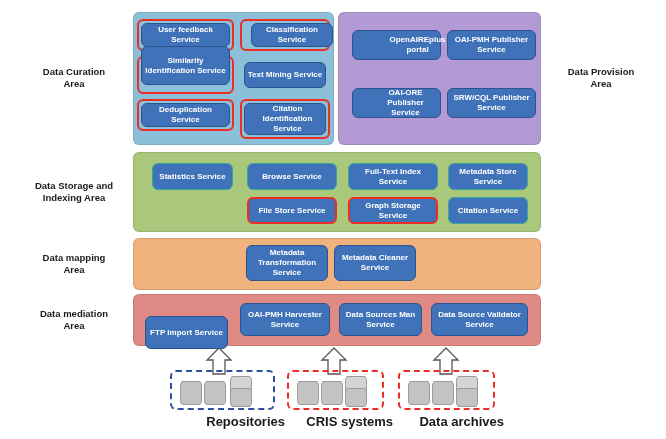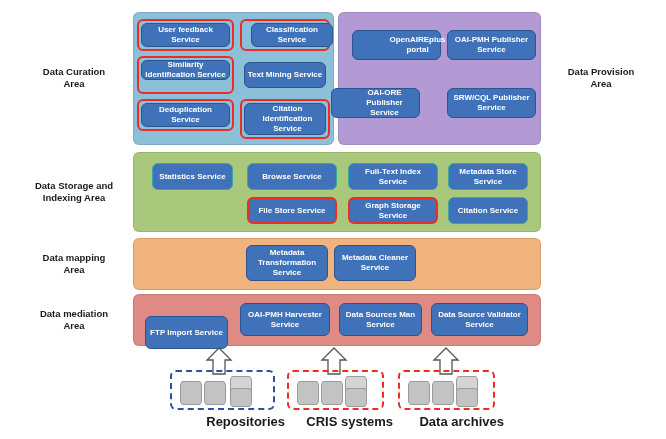--- a/index.html
+++ b/index.html
@@ -103,28 +103,28 @@
 Area</div>
 
   <div class="abs svc-group-hl" style="left:137px; top:19px; width:97px; height:32px;"></div>
   <div class="abs svc-group-hl" style="left:240px; top:19px; width:90px; height:32px;"></div>
   <div class="abs svc-group-hl" style="left:137px; top:56px; width:97px; height:38px;"></div>
   <div class="abs svc-group-hl" style="left:137px; top:99px; width:97px; height:32px;"></div>
   <div class="abs svc-group-hl" style="left:240px; top:99px; width:90px; height:40px;"></div>
 
   <div class="abs svc" style="left:141px; top:23px; width:89px; height:24px;">User feedback Service</div>
   <div class="abs svc" style="left:244px; top:23px; width:82px; height:24px;margin-left:7px;">Classification Service</div>
-  <div class="abs svc" style="left:141px; top:60px; width:89px; height:20px;">Similarity Identification Service</div>
+  <div class="abs svc" style="left:141px; top:46px; width:89px; height:39px;">Similarity Identification Service</div>
   <div class="abs svc" style="left:244px; top:62px; width:82px; height:26px;">Text Mining Service</div>
   <div class="abs svc" style="left:141px; top:103px; width:89px; height:24px;">Deduplication Service</div>
   <div class="abs svc" style="left:244px; top:103px; width:82px; height:32px;padding-left:7px;">Citation Identification Service</div>
 
   <div class="abs svc" style="left:352px; top:30px; width:89px; height:30px;padding-left:44px;">OpenAIREplus portal</div>
   <div class="abs svc" style="left:447px; top:30px; width:89px; height:30px;">OAI-PMH Publisher Service</div>
-  <div class="abs svc" style="left:331px; top:88px; width:89px; height:30px;padding-left:20px;">OAI-ORE Publisher Service</div>
+  <div class="abs svc" style="left:352px; top:88px; width:89px; height:30px;padding-left:20px;">OAI-ORE Publisher Service</div>
   <div class="abs svc" style="left:447px; top:88px; width:89px; height:30px;">SRW/CQL Publisher Service</div>
 
   <div class="abs band band-storage" style="left:133px; top:152px; width:408px; height:80px;"></div>
 
   <div class="abs row-label" style="left:18px; top:172px; width:112px; height:40px; white-space:pre-line;">Data Storage and
 Indexing Area</div>
 
   <div class="abs svc teal" style="left:152px; top:163px; width:81px; height:27px;">Statistics Service</div>
   <div class="abs svc teal" style="left:247px; top:163px; width:90px; height:27px;">Browse Service</div>
   <div class="abs svc teal" style="left:348px; top:163px; width:90px; height:27px;">Full-Text Index Service</div>

